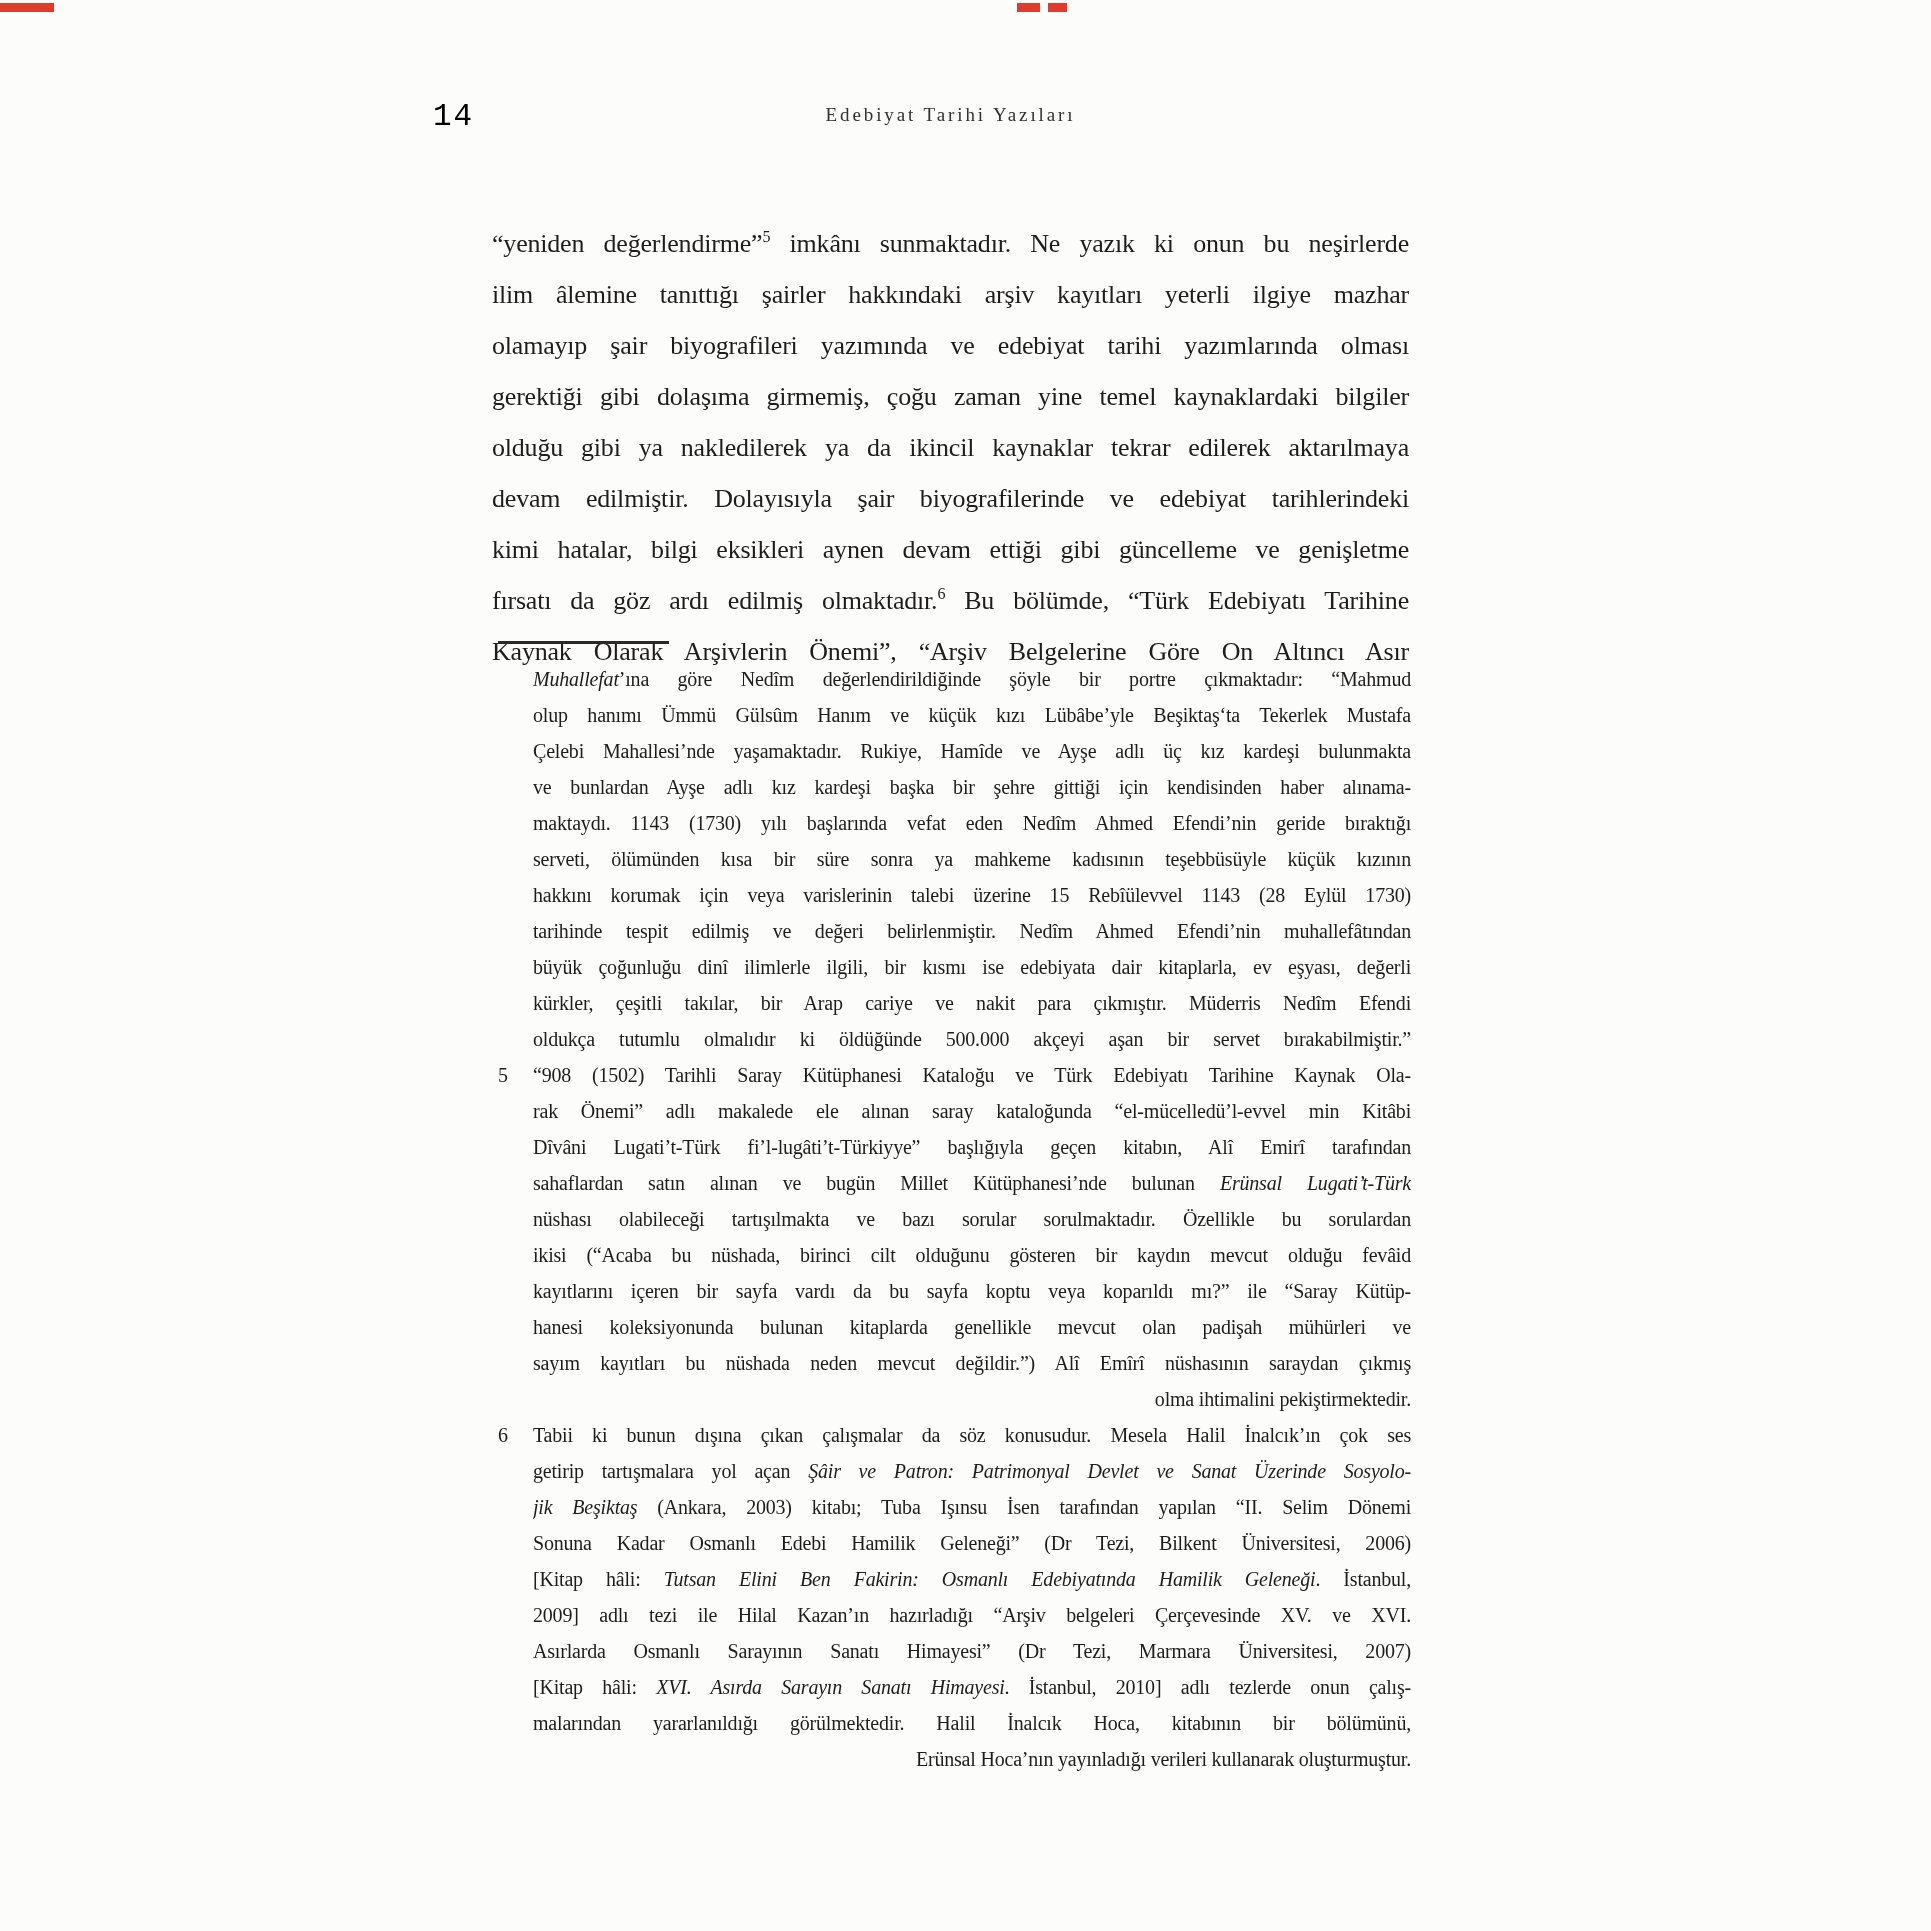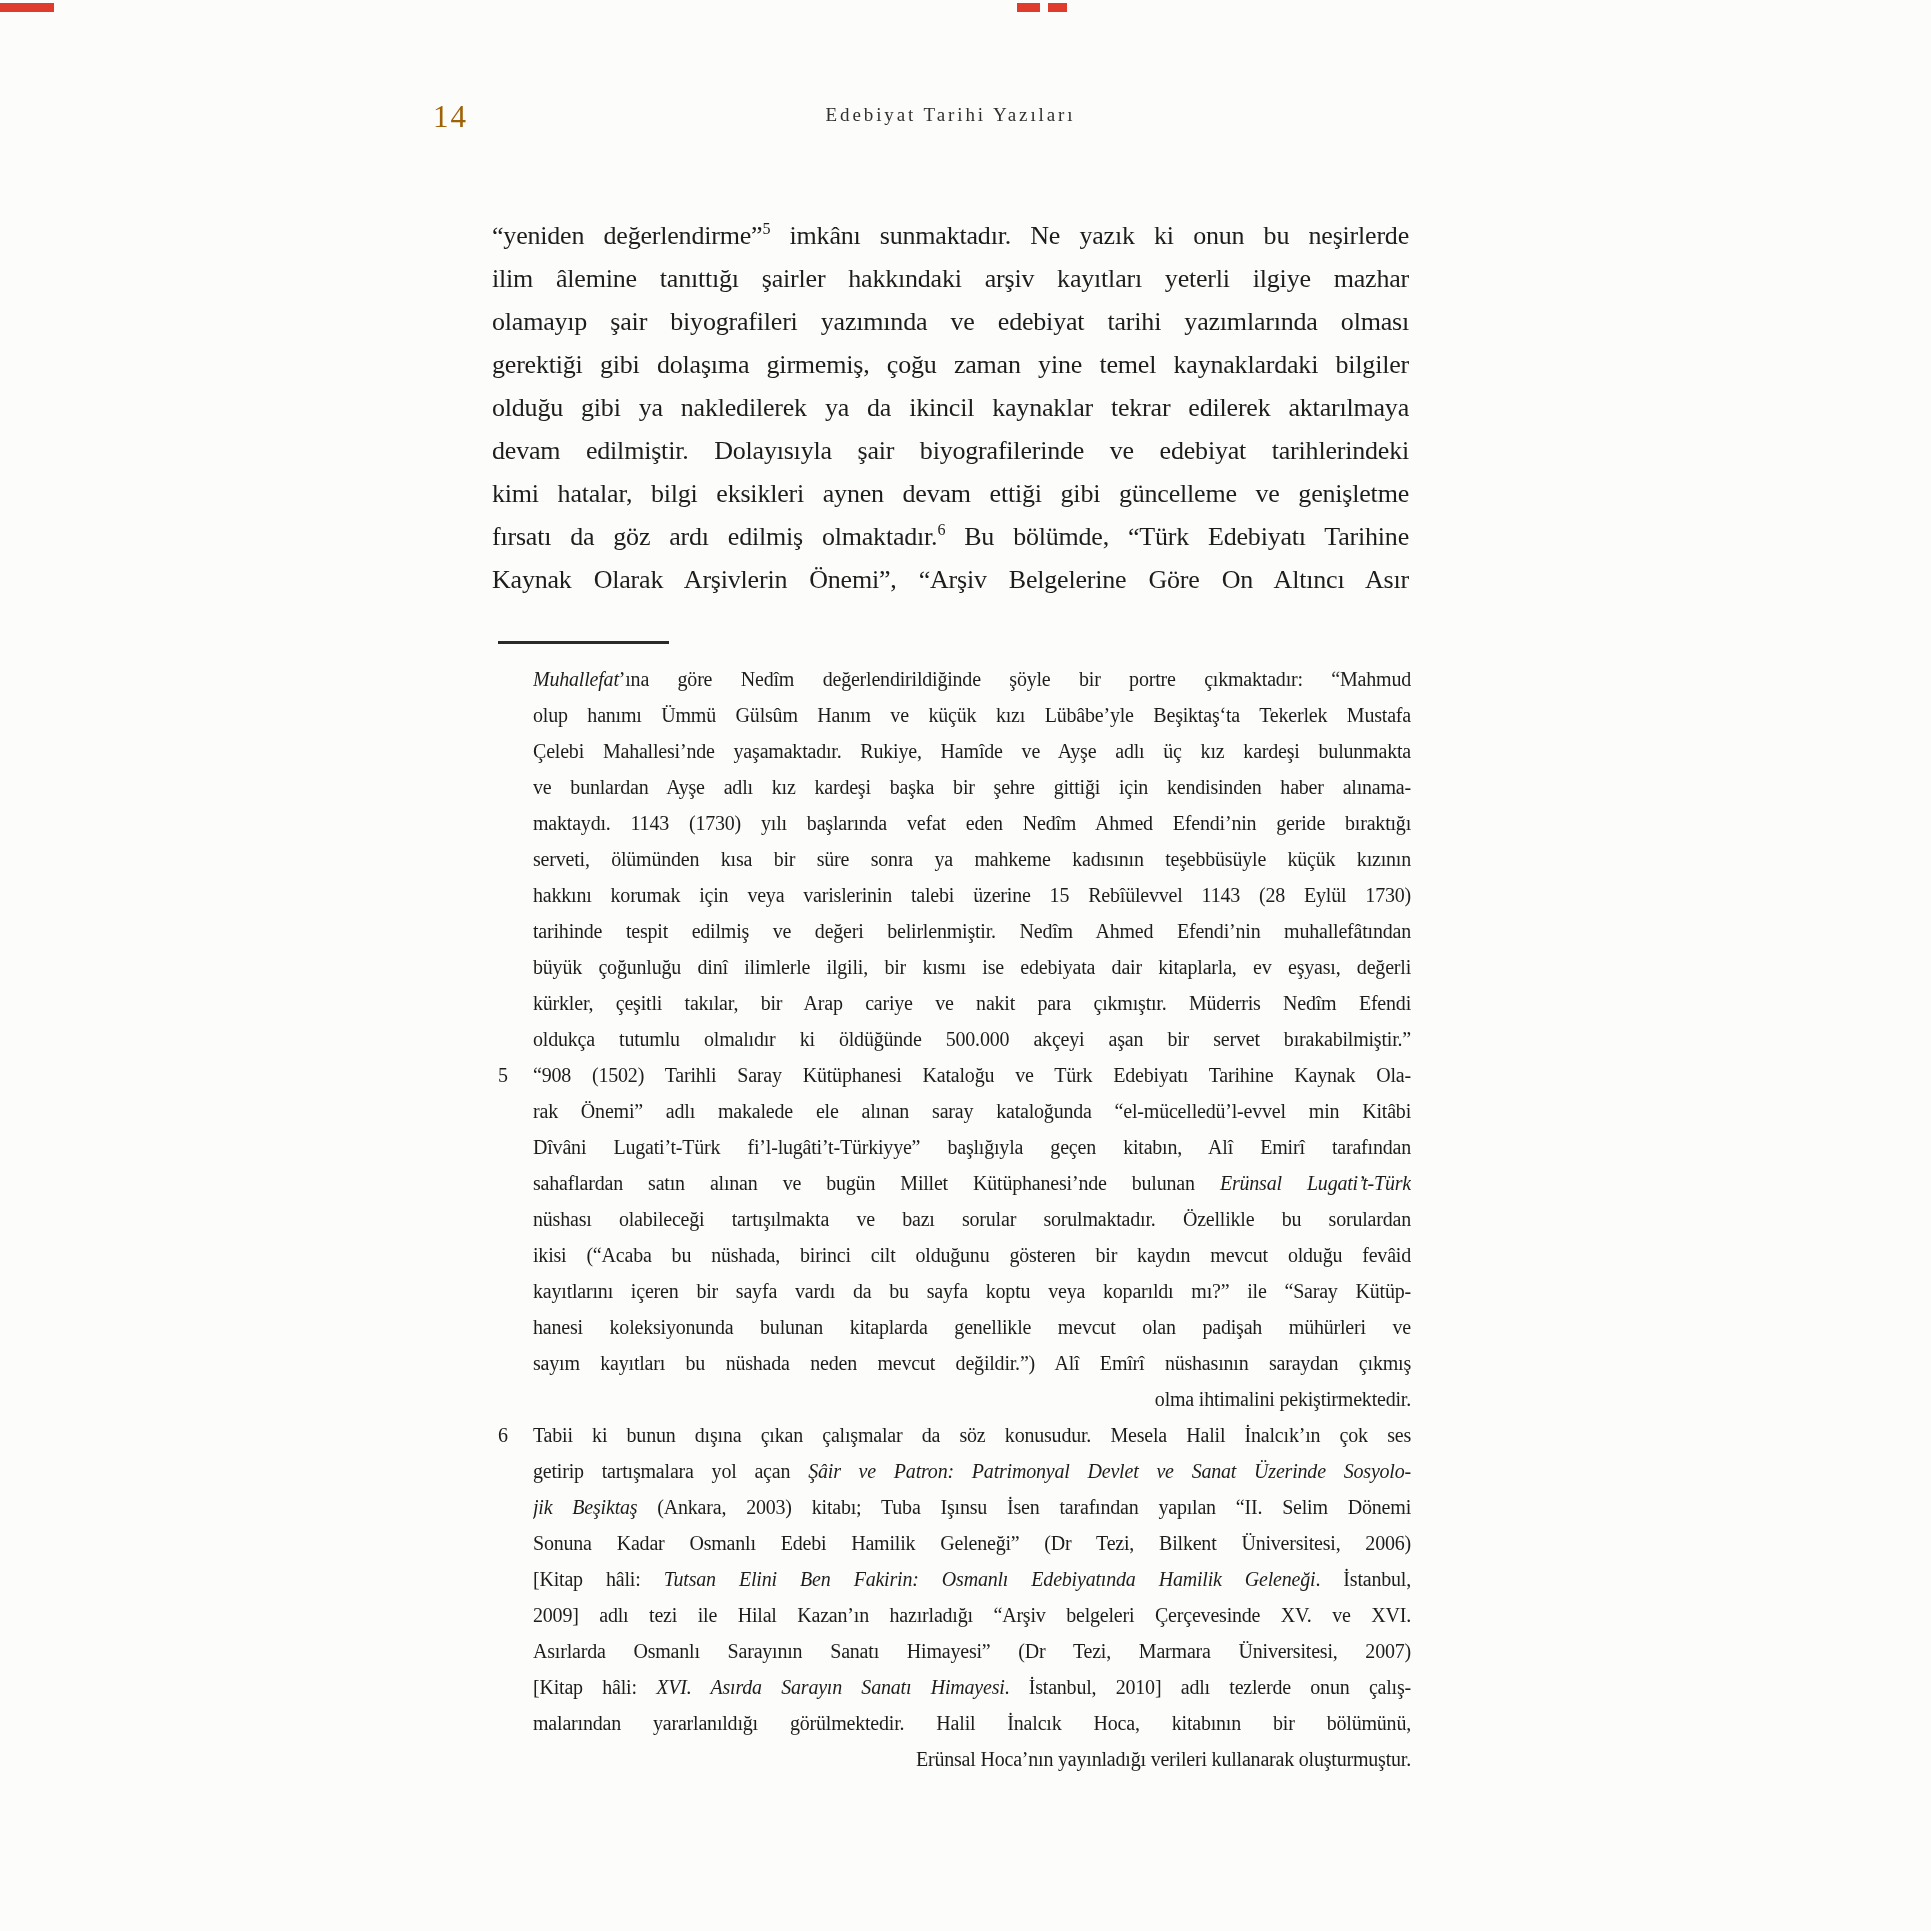--- a/index.html
+++ b/index.html
@@ -11,42 +11,43 @@
     font-family: "Liberation Serif", "DejaVu Serif", serif;
     color: #1e1d1b;
     overflow: hidden;
   }
   .pageno {
     position: absolute;
     left: 433px;
     top: 99px;
     font-size: 31px;
     letter-spacing: 1.9px;
-    color: #a16207;
+    color: #000000;
+    font-family: Liberation Mono, monospace;
   }
   .runhead {
     position: absolute;
     left: 492px;
     top: 104px;
     width: 917px;
     text-align: center;
     font-size: 19px;
     letter-spacing: 2.9px;
     color: #33312e;
   }
   .body-block {
     position: absolute;
     left: 492px;
     top: 214px;
     width: 917px;
     font-size: 26px;
     line-height: 43px;
     letter-spacing: -0.2px;
   }
-  .body-block .jline { height: 43px; }
+  .body-block .jline { height: 43px; margin-top: 8px; }
   .fnsep {
     position: absolute;
     left: 498px;
     top: 641px;
     width: 171px;
     height: 2.9px;
     background: #2b2a28;
   }
   .fnarea {
     position: absolute;

